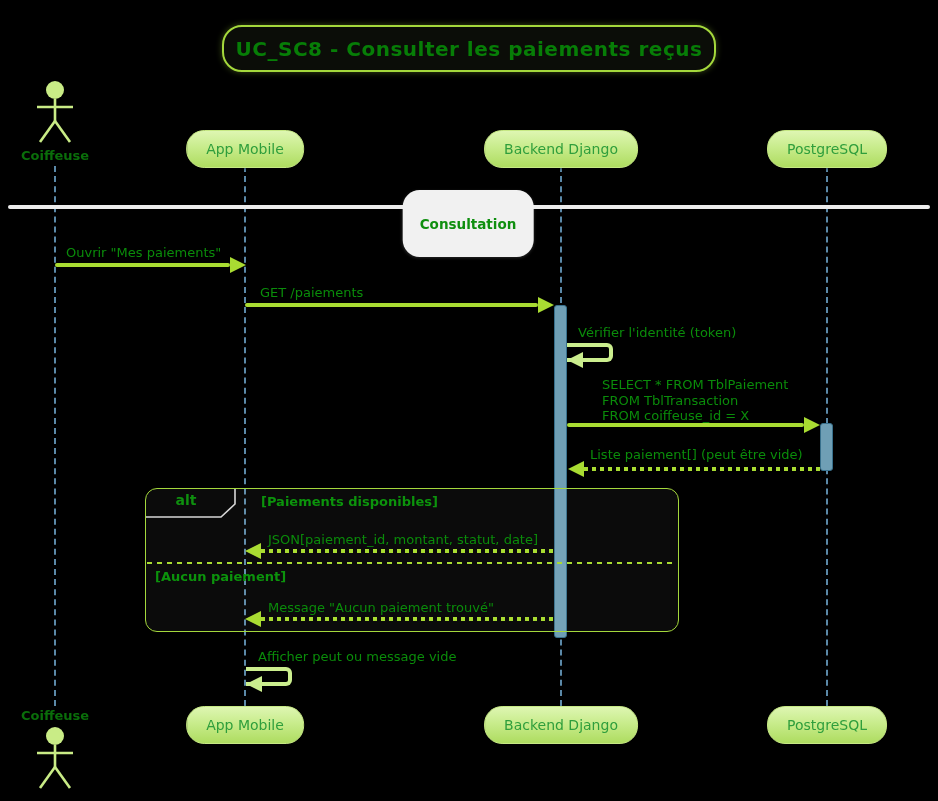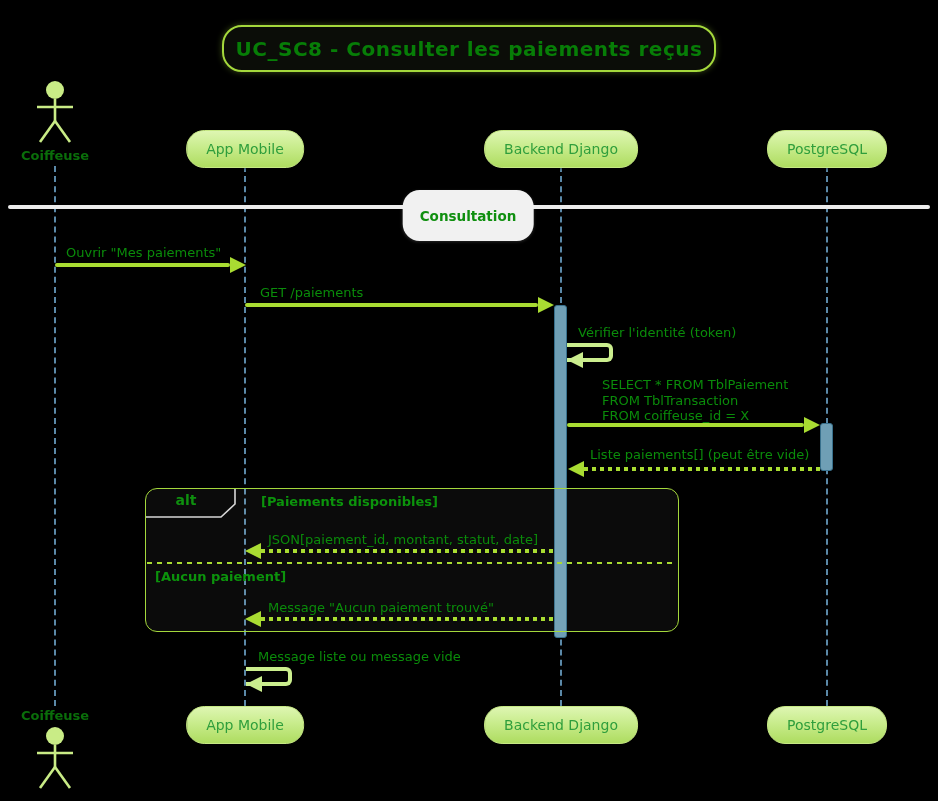--- a/index.html
+++ b/index.html
@@ -32,21 +32,21 @@
     border:1px solid #c6e884;color:var(--ptxt);font-size:14px;display:flex;
     align-items:center;white-space:nowrap;box-shadow:0 1px 3px rgba(0,0,0,.6);}
 
   .actor-label{position:absolute;width:110px;text-align:center;color:#0a6e0a;
     font-weight:bold;font-size:13px;}
   .actor-svg{position:absolute;width:44px;height:66px;}
 
   .divider-line{position:absolute;left:8px;top:205px;width:922px;height:4px;
     background:#ededed;border-radius:2px;}
   .divider-pill{position:absolute;left:468px;top:190px;transform:translateX(-50%);
-    height:43px;padding:4px 17px;border-radius:17px;background:#f1f1f1;
+    height:43px;padding:12px 17px;border-radius:17px;background:#f1f1f1;
     display:flex;align-items:center;box-shadow:0 1px 3px rgba(255,255,255,.15);}
   .divider-pill span{color:#0f8f0f;font-weight:bold;font-size:13.5px;}
 
   .msg{position:absolute;color:var(--txt);font-size:13px;white-space:nowrap;}
   .msg.b{color:var(--txtbold);font-weight:bold;}
   .sql{line-height:15.5px;margin-left:24px;}
   .sql span{display:block;}
 
   .line{position:absolute;height:4px;background:var(--arrow);border-radius:2px;}
   .line.dot{background:repeating-linear-gradient(90deg,var(--arrow) 0 4px,transparent 4px 8px);border-radius:0;}
@@ -136,21 +136,21 @@
   
   <div class="msg sql" style="left:578px;top:377px">
     <span>SELECT * FROM TblPaiement</span>
     <span>FROM TblTransaction</span>
     <span>FROM coiffeuse_id = X</span>
   </div>
   <div class="line" style="left:567px;top:423px;width:237px"></div>
   <div class="ah-r" style="left:804px;top:417px"></div>
 
    Backend (return) --&gt;
-  <div class="msg" style="left:590px;top:447px">Liste paiements[] (peut être vide)</div>
+  <div class="msg" style="left:590px;top:447px">Liste paiement[] (peut être vide)</div>
   <div class="line dot" style="left:584px;top:467px;width:236px"></div>
   <div class="ah-l" style="left:568px;top:461px"></div>
 
   
   <div class="frame"></div>
   <svg class="frame-pentagon" width="90" height="29" viewBox="0 0 90 29">
     <path d="M89,0 L89,15 L75,28 L0,28" fill="none" stroke="#d8d8d8" stroke-width="1.6"></path>
   </svg>
   <div class="frame-op">alt</div>
   <div class="msg b" style="left:261px;top:494px">[Paiements disponibles]</div>
@@ -162,21 +162,21 @@
 
   <div class="frame-divider"></div>
   <div class="msg b" style="left:155px;top:569px">[Aucun paiement]</div>
 
    App Mobile (empty message) --&gt;
   <div class="msg" style="left:268px;top:600px">Message "Aucun paiement trouvé"</div>
   <div class="line dot" style="left:261px;top:617px;width:293px"></div>
   <div class="ah-l" style="left:245px;top:611px"></div>
 
   
-  <div class="msg" style="left:258px;top:649px">Message liste ou message vide</div>
+  <div class="msg" style="left:258px;top:649px">Afficher peut ou message vide</div>
   <div class="self-loop" style="left:246px;top:667px"></div>
   <div class="ah-l pale" style="left:246px;top:676px"></div>
 
   
   <div class="actor-label" style="left:0px;top:708px">Coiffeuse</div>
   <svg class="actor-svg" style="left:33px;top:726px" viewBox="0 0 44 66">
     <circle cx="22" cy="10" r="9" fill="#c9ec86"></circle>
     <line x1="22" y1="19" x2="22" y2="41" stroke="#c9ec86" stroke-width="2.6"></line>
     <line x1="4" y1="27" x2="40" y2="27" stroke="#c9ec86" stroke-width="2.6"></line>
     <line x1="22" y1="41" x2="7" y2="62" stroke="#c9ec86" stroke-width="2.6"></line>

